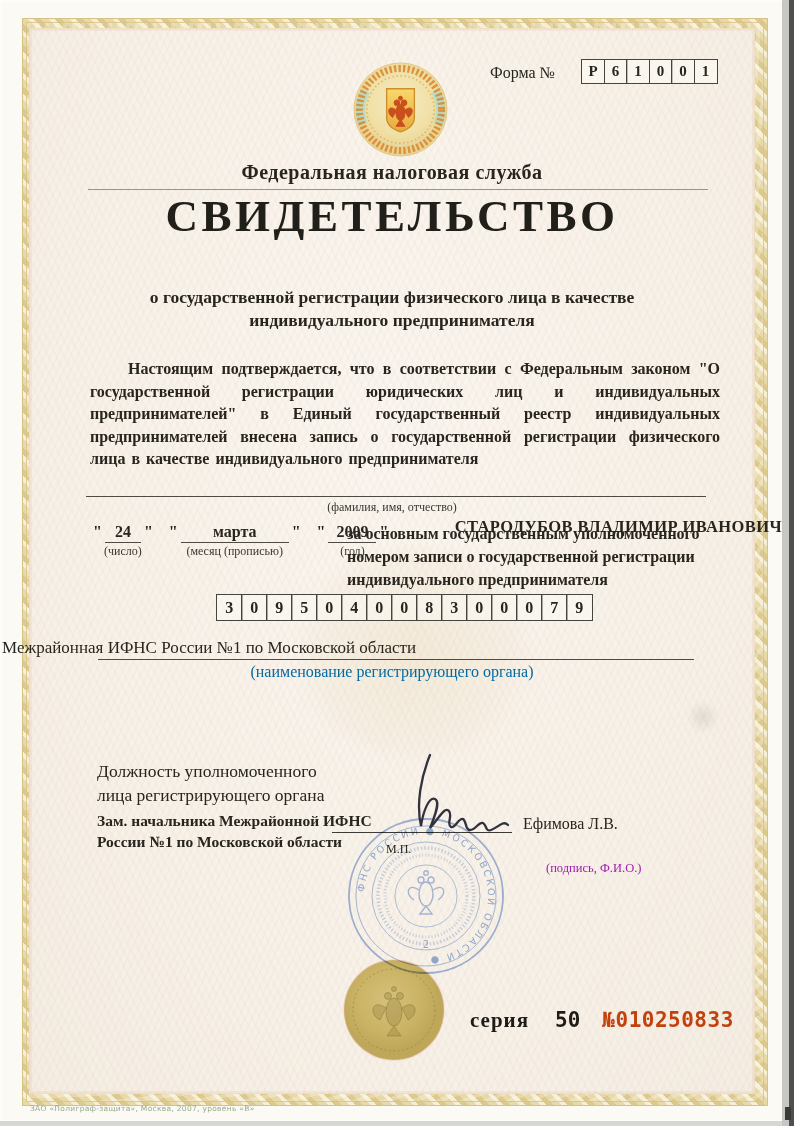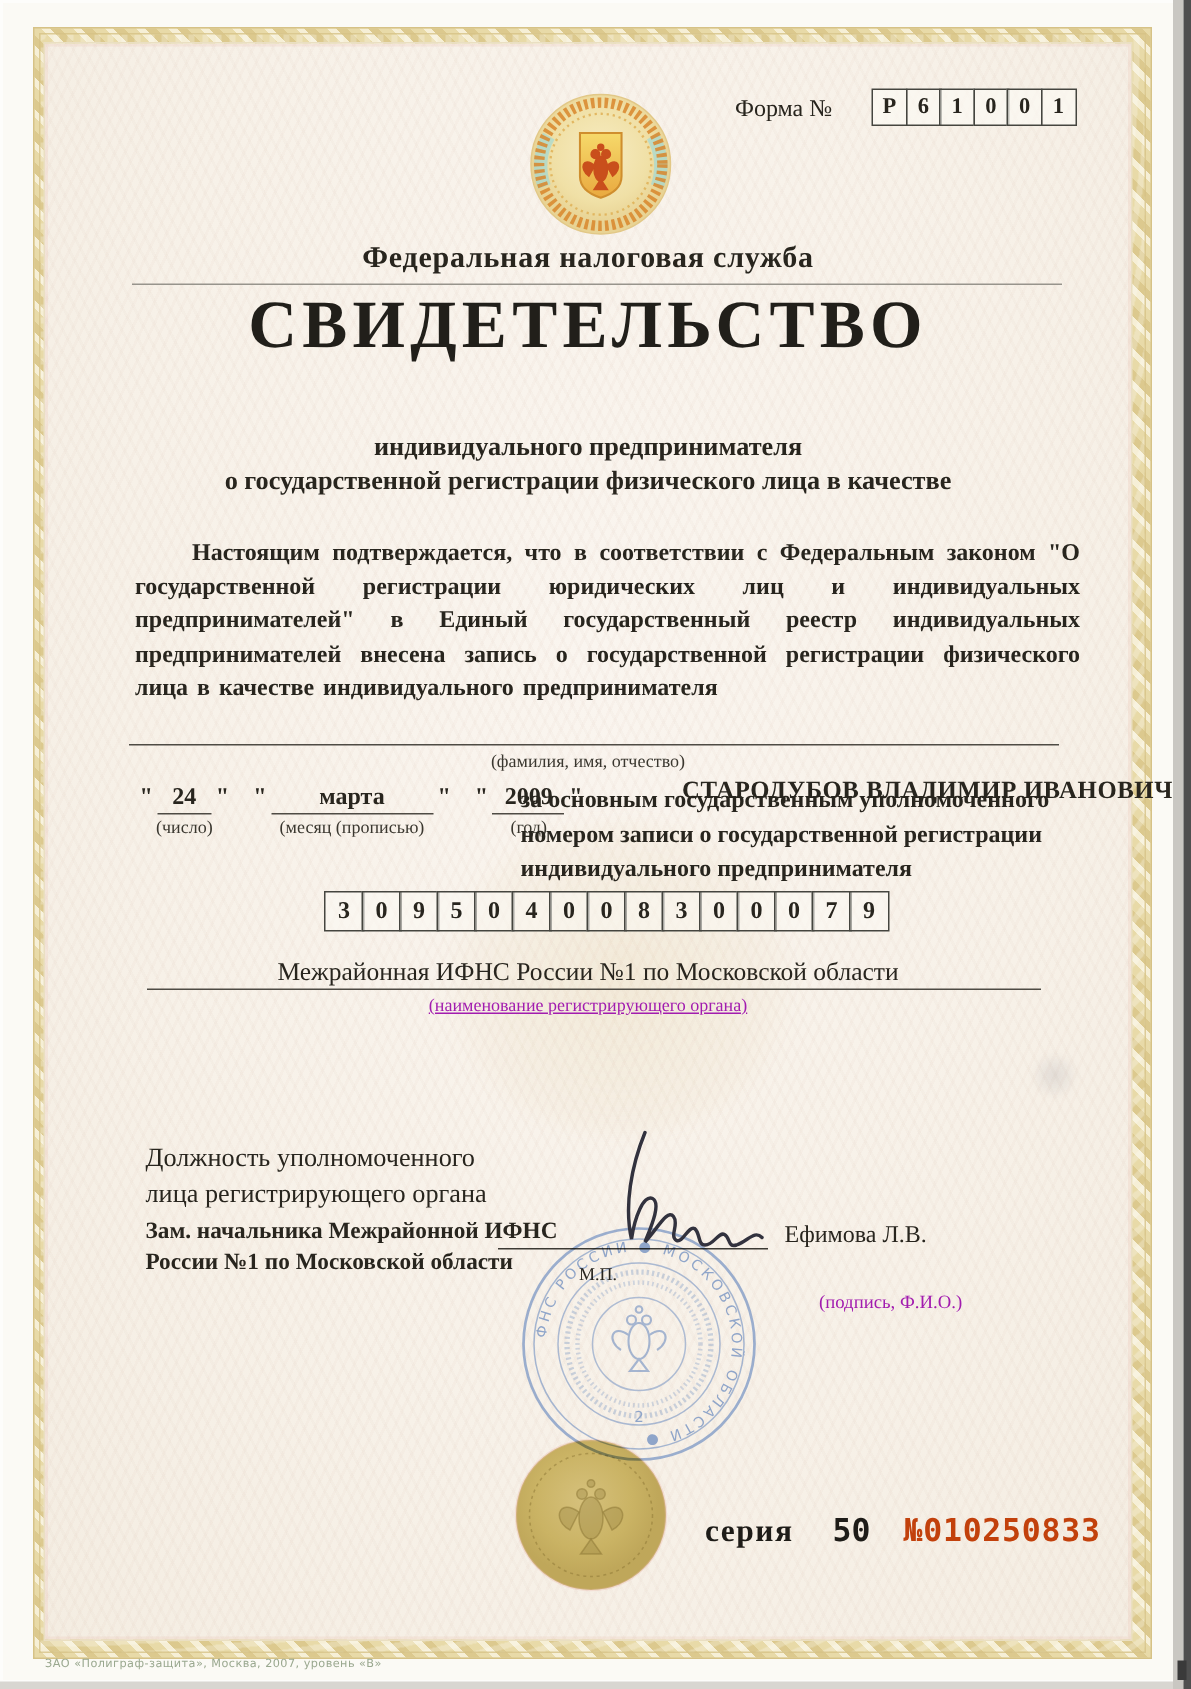--- a/index.html
+++ b/index.html
@@ -73,23 +73,23 @@
 
   .ogrn-lead { position:absolute; left:345px; top:520px; width:392px; font-size:16px; font-weight:bold;
             line-height:23px; }
 
   .ogrn-boxes { position:absolute; left:214px; top:592px; display:flex; }
   .ogrn-boxes .cell { width:26.5px; height:27px; border:1.5px solid #45453f; margin-left:-1.5px;
             display:flex; align-items:center; justify-content:center;
             font-weight:bold; font-size:16px; background:rgba(252,250,244,.55); }
   .ogrn-boxes .cell:first-child { margin-left:0; }
 
-  .authority-name { position:absolute; left:0; right:0; top:636px; text-align:center; font-size:17px; }
+  .authority-name { position:absolute; left:0; right:0; top:636px; text-align:left; font-size:17px; }
   .authority-underline { position:absolute; left:96px; right:88px; top:657px; border-bottom:1.2px solid #4e4b44; }
-  .authority-caption { position:absolute; left:0; right:0; top:661px; text-align:center; font-size:12px; color:#a21caf;text-decoration:underline; }
+  .authority-caption { position:absolute; left:0; right:0; top:661px; text-align:center; font-size:16px; color:#0369a1; }
 
   
   .pos-label { position:absolute; left:95px; top:757px; font-size:17.5px; line-height:24px; }
   .pos-value { position:absolute; left:95px; top:808px; font-size:15.5px; font-weight:bold; line-height:21px; }
   .sig-line { position:absolute; left:330px; top:830px; width:180px; border-bottom:1.4px solid #3c3a34; }
   .signer-name { position:absolute; left:521px; top:813px; font-size:16px; }
   .mp-mark { position:absolute; left:384px; top:840px; font-size:12px; }
   .sign-caption { position:absolute; left:544px; top:859px; font-size:12.5px; color:#a21caf; }
 
   .signature-svg { position:absolute; left:392px; top:750px; z-index:8; }
@@ -155,22 +155,22 @@
           <path d="M45,50 C37,43 34,52 41,57 Z"></path>
             <path d="M53,50 C61,43 64,52 57,57 Z"></path>
           <path d="M49,59 l-4.5,7 h9 z"></path>
         </g>
       </svg>
 
       <div class="agency">Федеральная налоговая служба</div>
       <div class="rule1"></div>
       <div class="cert-title">СВИДЕТЕЛЬСТВО</div>
       <div class="subtitle">
+        <div>о государственной регистрации физического лица в качестве</div>
         <div>индивидуального предпринимателя</div>
-        <div>о государственной регистрации физического лица в качестве</div>
       </div>
 
       <div class="body-par">Настоящим подтверждается, что в соответствии с Федеральным законом "О государственной регистрации юридических лиц и индивидуальных предпринимателей" в Единый государственный реестр индивидуальных предпринимателей внесена запись о государственной регистрации физического лица в качестве индивидуального предпринимателя</div>
 
       <div class="name-value">СТАРОДУБОВ ВЛАДИМИР ИВАНОВИЧ</div>
       <div class="name-underline"></div>
       <div class="name-caption">(фамилия, имя, отчество)</div>
 
       <div class="date-row">
         <div class="dfield">

